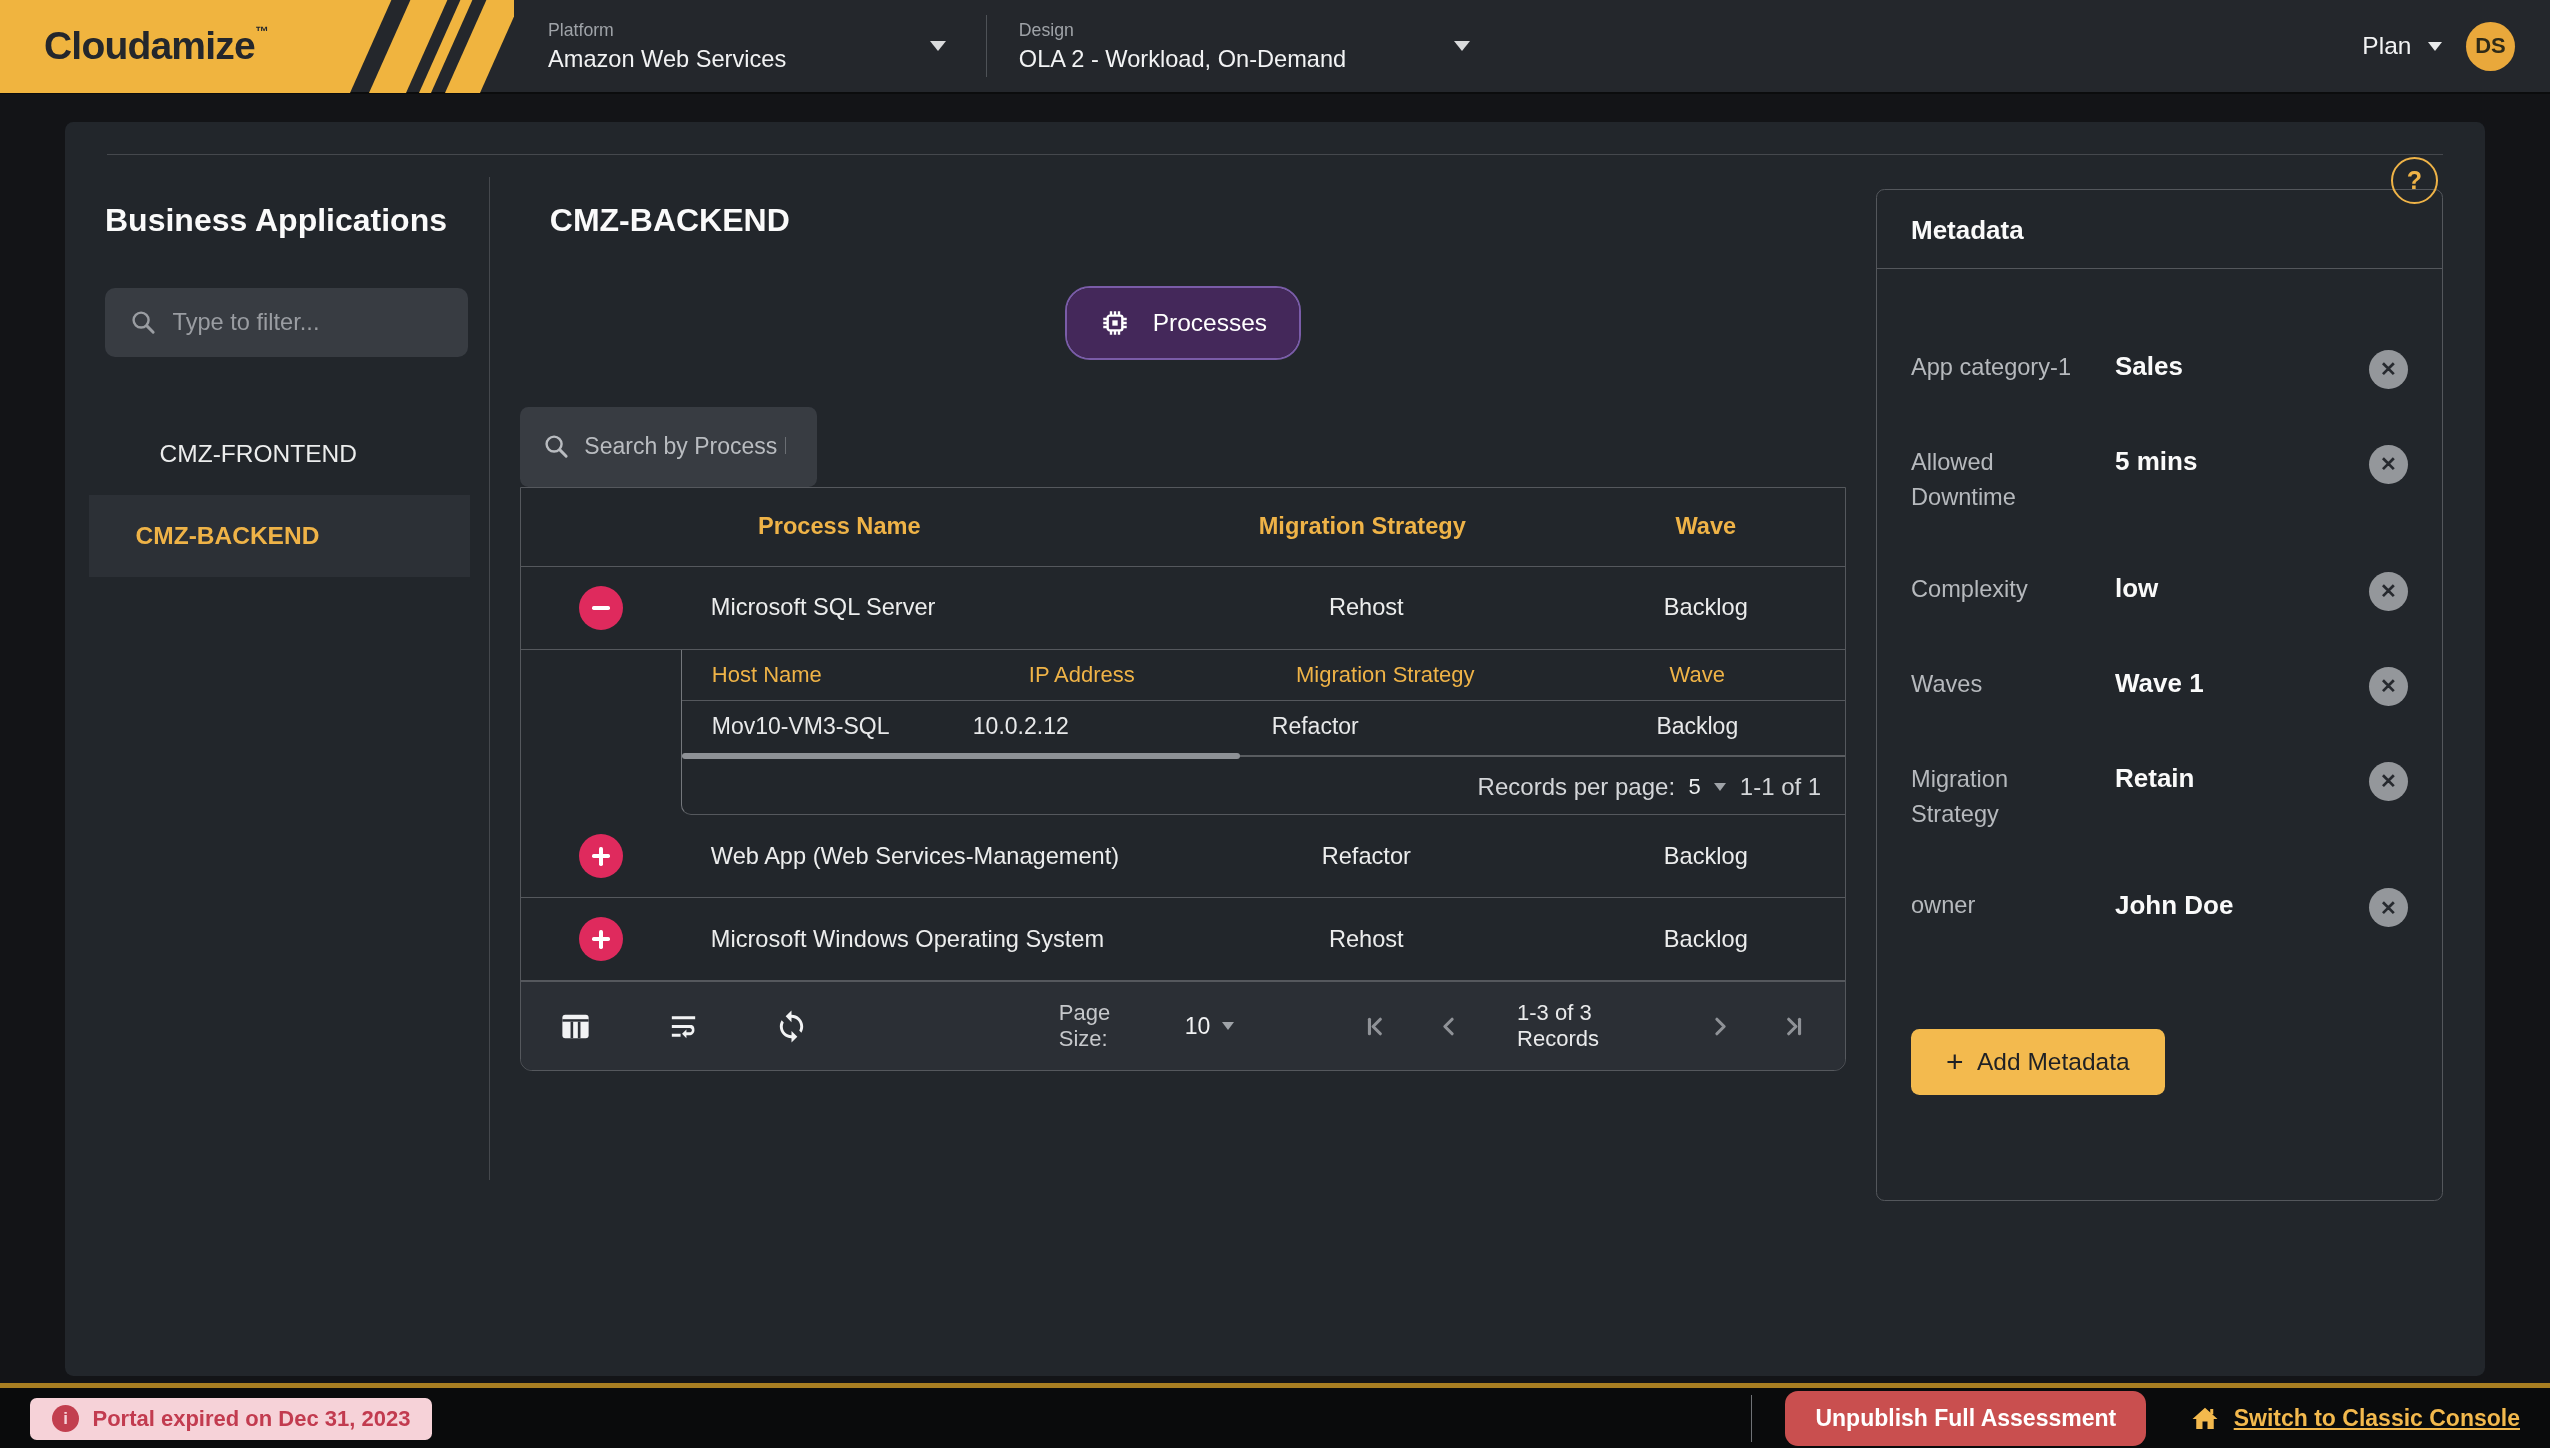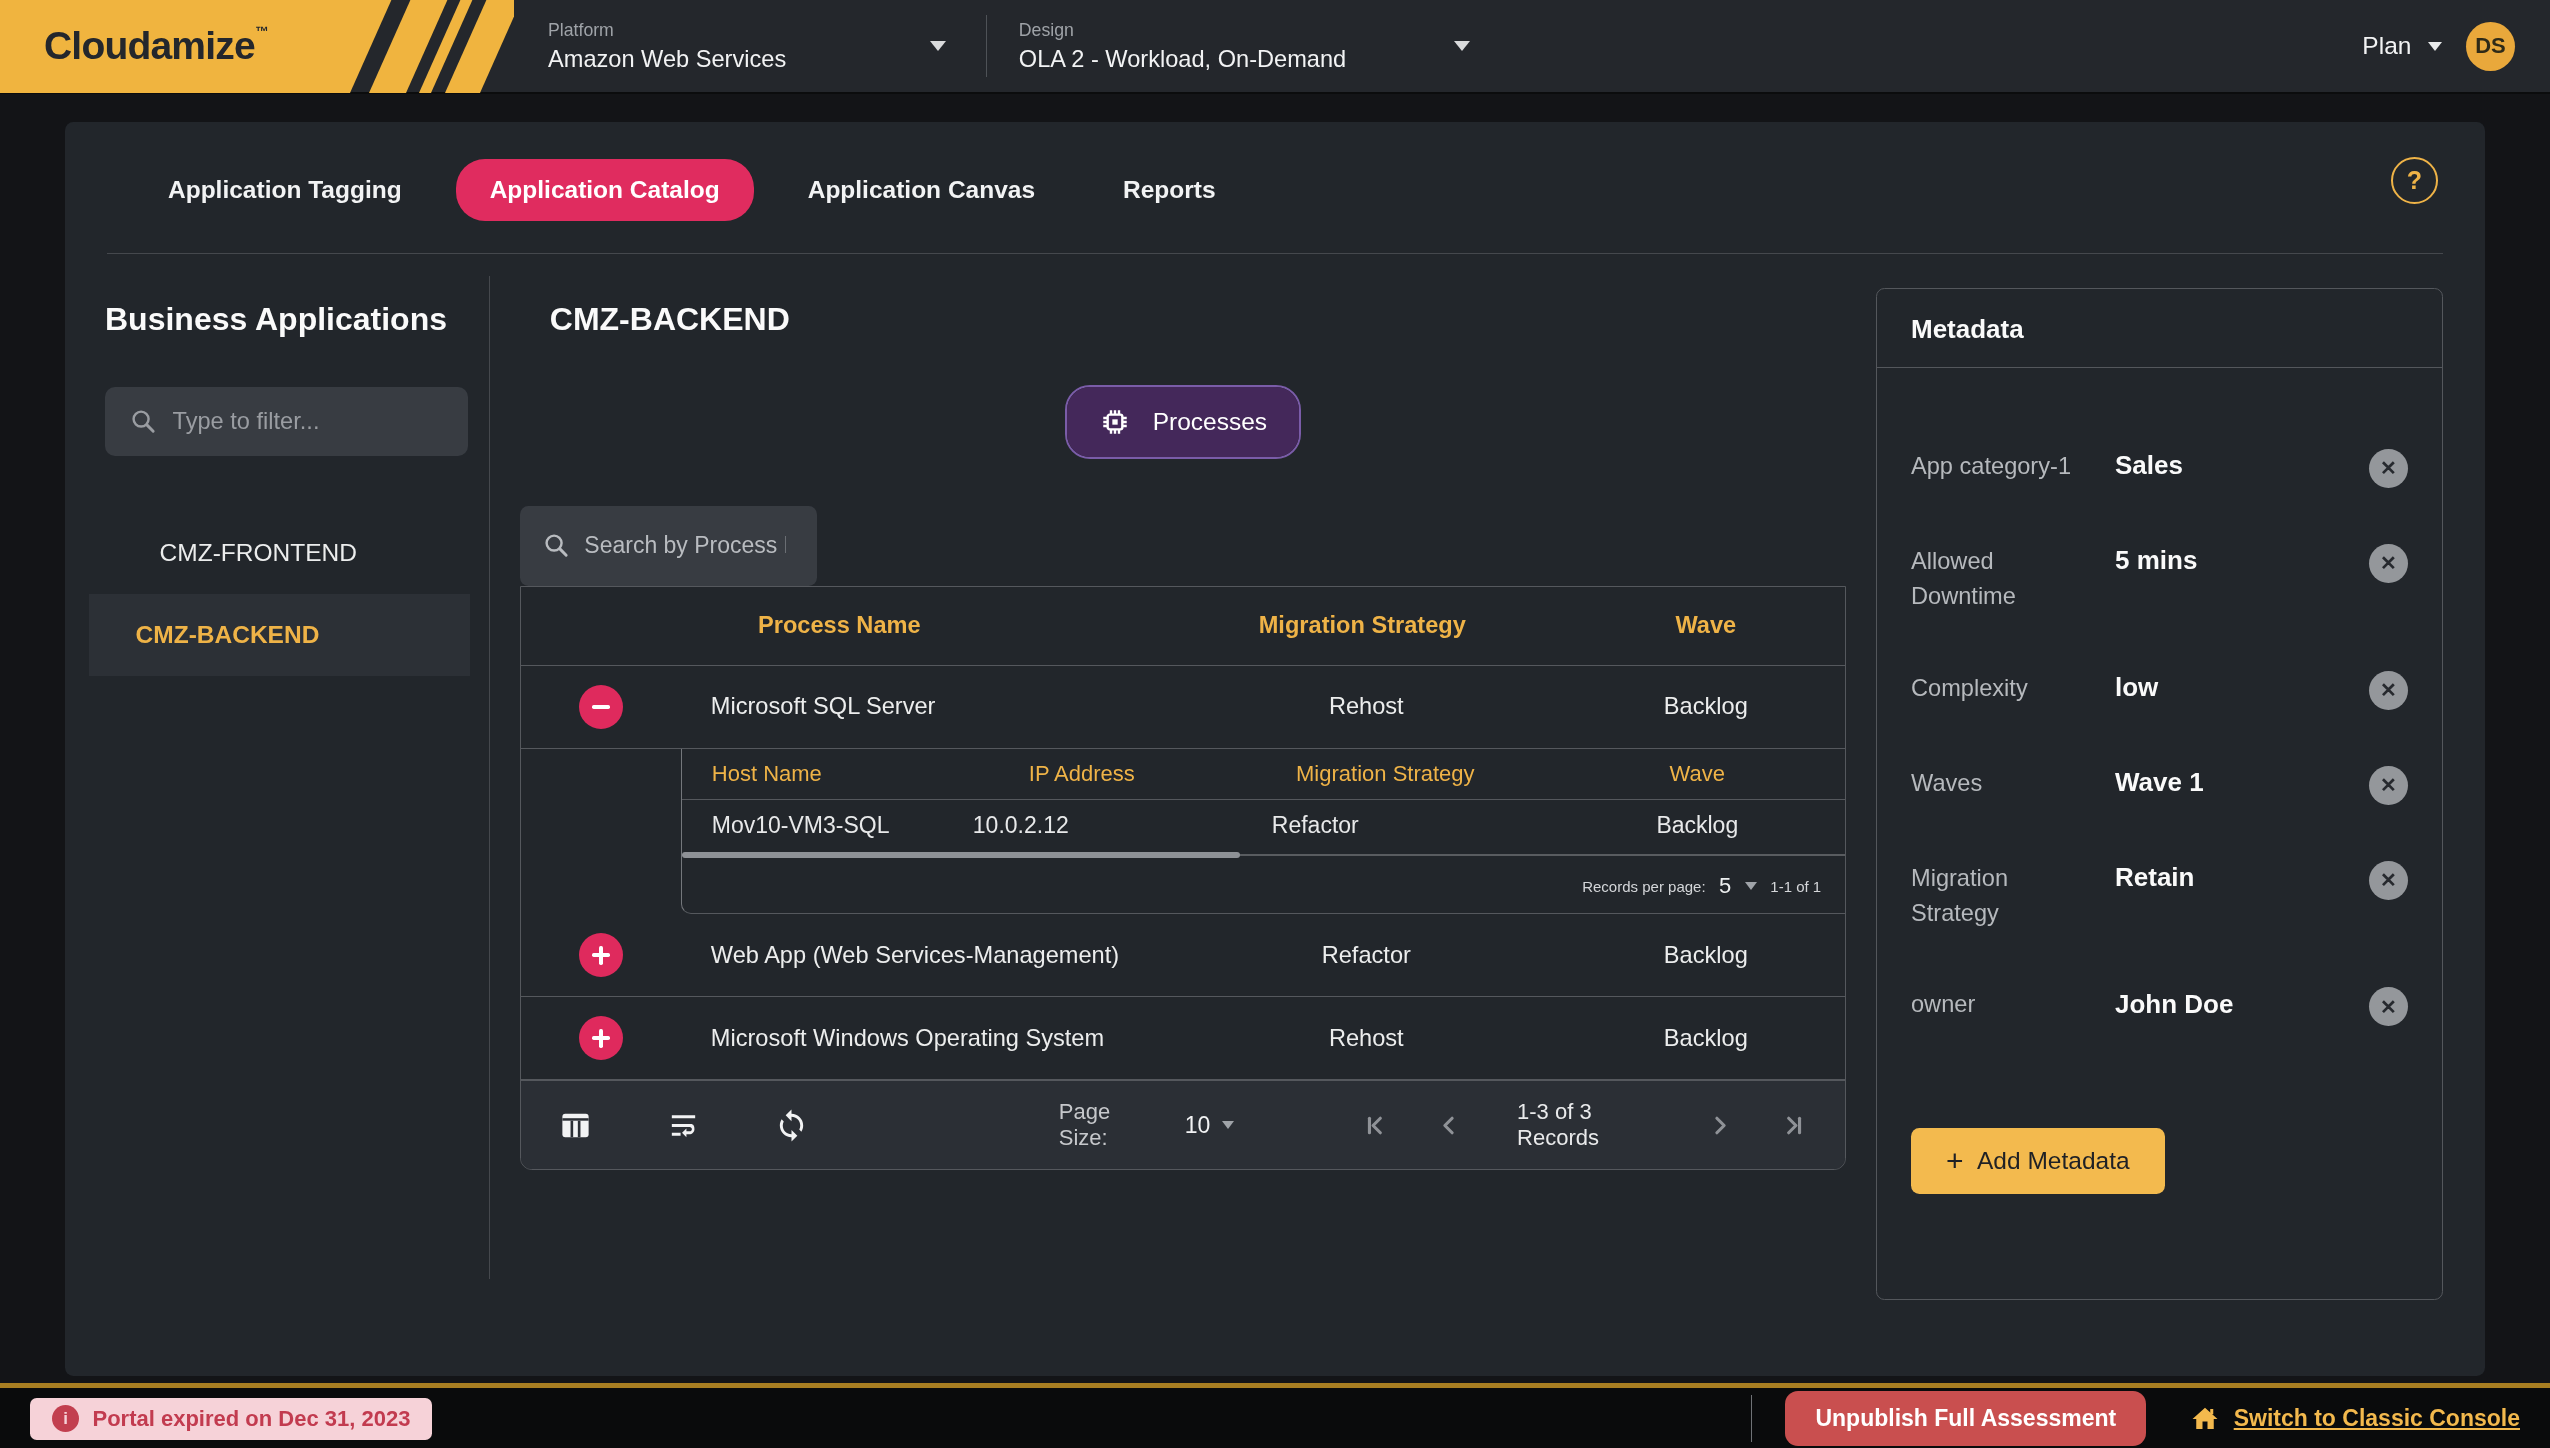--- a/index.html
+++ b/index.html
@@ -95,21 +95,21 @@
   .drow-head { display:grid; grid-template-columns:261px 278px 329px 1fr; height:51px; align-items:center; border-bottom:0.8px solid #55585d; }
   .drow-head span { color:#efb347; font-size:22px; font-weight:500; }
   .dh-host { padding-left:30px; } .dh-ip { text-align:center; } .dh-ms { text-align:center; } .dh-wave { text-align:center; }
   .drow { display:grid; grid-template-columns:261px 278px 329px 1fr; height:51px; align-items:center; }
   .drow span { color:#e8e9ea; font-size:23px; }
   .dc-host { padding-left:30px; } .dc-ip { padding-left:30px; } .dc-ms { padding-left:51px; } .dc-wave { text-align:center; }
   .dscroll { position:relative; height:8.4px; }
   .dscroll .track { position:absolute; left:0; right:0; top:3.4px; height:1.7px; background:#595c60; }
   .dscroll .thumb { position:absolute; left:0; top:0.8px; width:48%; height:6.7px; background:#8e9196; border-radius:3.4px; cursor:grab; }
   .dfoot { height:54px; display:flex; align-items:center; justify-content:flex-end; gap:13.5px; padding-right:23.6px; }
-  .dfoot .lbl { color:#d4d6d9; font-size:15px; }
+  .dfoot .lbl { color:#d4d6d9; font-size:24px; }
   .dfoot .val { color:#eef0f1; font-size:22px; cursor:pointer; }
   .mini-caret { width:0; height:0; border-left:6.7px solid transparent; border-right:6.7px solid transparent; border-top:8.4px solid #9fa3a8; cursor:pointer; }
 
   .ptable-foot { height:89px; background:#2b2f35; border-top:0.8px solid #55585d;
                  border-radius:0 0 11px 11px; display:flex; align-items:center; padding:0 37px; }
   .foot-icon { background:none; border:none; cursor:pointer; margin-right:73px; display:flex; align-items:center; }
   .pagesize { display:flex; align-items:center; margin-left:177px; gap:11.8px; }
   .pagesize .lbl { color:#c6c8cb; font-size:22px; }
   .pagesize .val { color:#f2f3f4; font-size:23px; margin-left:18.6px; cursor:pointer; }
   .pager { display:flex; align-items:center; margin-left:127px; gap:44px; }
@@ -173,26 +173,20 @@
     <div class="tb-right">
       <div class="plan">
         <span class="plan-label">Plan</span>
         <span class="plan-caret"></span>
       </div>
       <div class="avatar">DS</div>
     </div>
   </header>
 
   <section class="card">
-    <nav class="tabs-row">
-      <div class="tab">Application Tagging</div>
-      <div class="tab active">Application Catalog</div>
-      <div class="tab">Application Canvas</div>
-      <div class="tab">Reports</div>
-    </nav>
     <div class="help-btn">?</div>
     <div class="tabs-divider"></div>
 
     <div class="content">
 
       <aside class="sidebar">
         <h2>Business Applications</h2>
         <div class="filter-box">
           <svg width="29" height="29" viewBox="0 0 24 24">
             <circle cx="10" cy="10" r="6.2" fill="none" stroke="#9a9da2" stroke-width="2"></circle>

